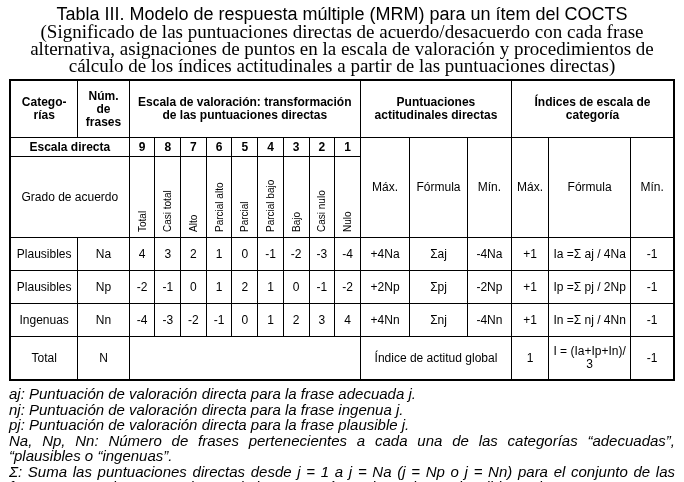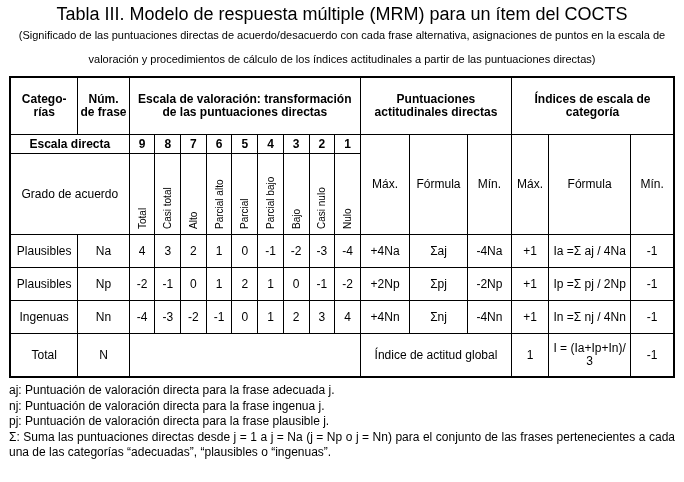--- a/index.html
+++ b/index.html
@@ -4,39 +4,39 @@
 <style>
   html,body{margin:0;padding:0;}
   body{
     width:684px;height:482px;background:#ffffff;color:#000000;
     font-family:"Liberation Sans","DejaVu Sans",sans-serif;
     -webkit-font-smoothing:antialiased;
   }
   .page{padding:6px 9px 0 9px;}
   .title-block{text-align:center;}
   .title-line{font-size:18px;line-height:17px;}
-  .subtitle{font-size:11px;line-height:24px;}
+  .subtitle{font-size:19px;line-height:17px;font-family:Liberation Serif, serif;}
   table.mrm{border-collapse:collapse;width:666px;table-layout:fixed;margin-top:5px;border:2px solid #000;}
   .mrm td{
     border:1px solid #000;font-size:12px;line-height:13px;text-align:center;
     vertical-align:middle;padding:1px 2px;overflow:hidden;word-wrap:break-word;
   }
   .b{font-weight:bold;}
   .l{text-align:left;padding-left:4px;}
   tr.r1 td{height:54px;}
   tr.r2 td{height:16px;}
   tr.r3 td{height:78px;}
   tr.rd td{height:30px;}
   tr.rt td{height:40px;}
   .rot{
     display:inline-block;writing-mode:vertical-rl;transform:rotate(180deg);
     font-size:10px;line-height:11px;height:72px;white-space:normal;text-align:left;
   }
   .footnotes{margin-top:5px;}
-  .foot{font-size:12px;line-height:15.5px;text-align:justify;}
+  .foot{font-size:15px;line-height:15.5px;text-align:justify;font-style:italic;}
 </style>
 </head>
 <body>
 
 <div class="page">
 
   <div class="title-block">
     <div class="title-line">Tabla III. Modelo de respuesta múltiple (MRM) para un ítem del COCTS</div>
     <div class="subtitle">(Significado de las puntuaciones directas de acuerdo/desacuerdo con cada frase alternativa, asignaciones de puntos en la escala de valoración y procedimientos de cálculo de los índices actitudinales a partir de las puntuaciones directas)</div>
   </div>
@@ -58,21 +58,21 @@
         <col style="width:56px">
         <col style="width:43px">
       <col style="width:36px">
         <col style="width:80px">
         <col style="width:42px">
     </colgroup>
 
     <tbody>
         <tr class="r1">
       <td class="b">Catego-rías</td>
-      <td class="b">Núm. de frase</td>
+      <td class="b">Núm. de frases</td>
       <td class="b" colspan="9">Escala de valoración: transformación de las puntuaciones directas</td>
       <td class="b" colspan="3">Puntuaciones actitudinales directas</td>
       <td class="b" colspan="3">Índices de escala de categoría</td>
     </tr>
 
     <tr class="r2">
       <td class="b l" colspan="2">Escala directa</td>
       <td class="b">9</td>
       <td class="b">8</td>
       <td class="b">7</td>
@@ -172,16 +172,17 @@
       <td>I = (Ia+Ip+In)/ 3</td>
       <td>-1</td>
     </tr>
   </tbody>
     </table>
 
   <div class="footnotes">
     <div class="foot">aj: Puntuación de valoración directa para la frase adecuada j.</div>
     <div class="foot">nj: Puntuación de valoración directa para la frase ingenua j.</div>
     <div class="foot">pj: Puntuación de valoración directa para la frase plausible j.</div>
+    <div class="foot">Na, Np, Nn: Número de frases pertenecientes a cada una de las categorías “adecuadas”, “plausibles o “ingenuas”.</div>
     <div class="foot">Σ: Suma las puntuaciones directas desde j = 1 a j = Na (j = Np o j = Nn) para el conjunto de las frases pertenecientes a cada una de las categorías “adecuadas”, “plausibles o “ingenuas”.</div>
   </div>
 
 </div>
 
 </body></html>

